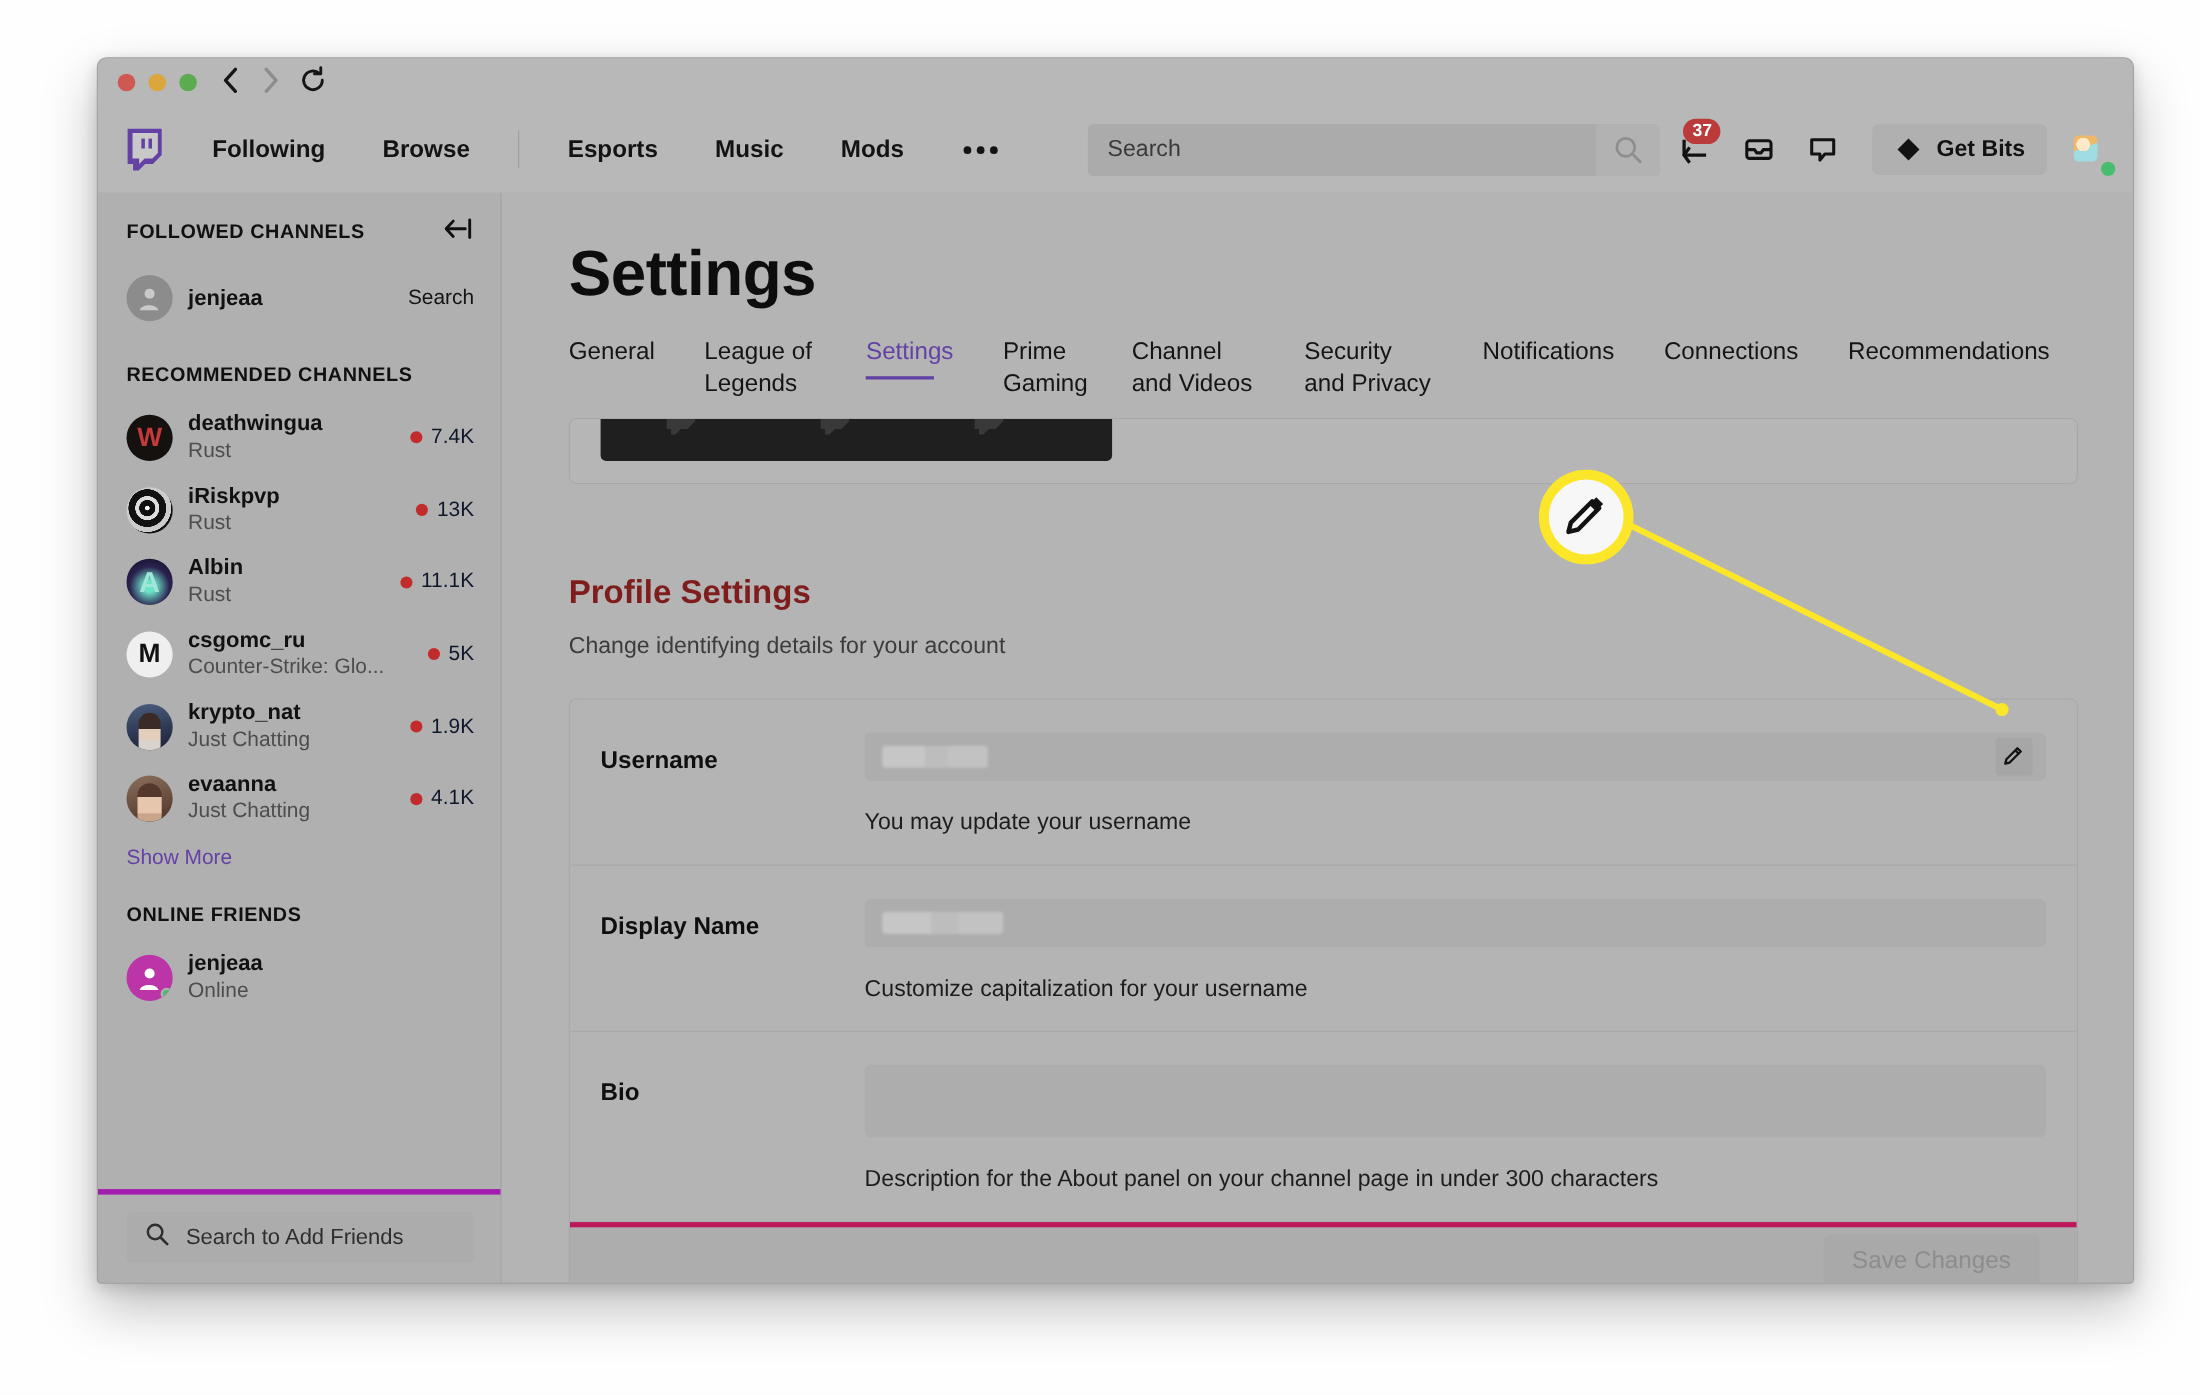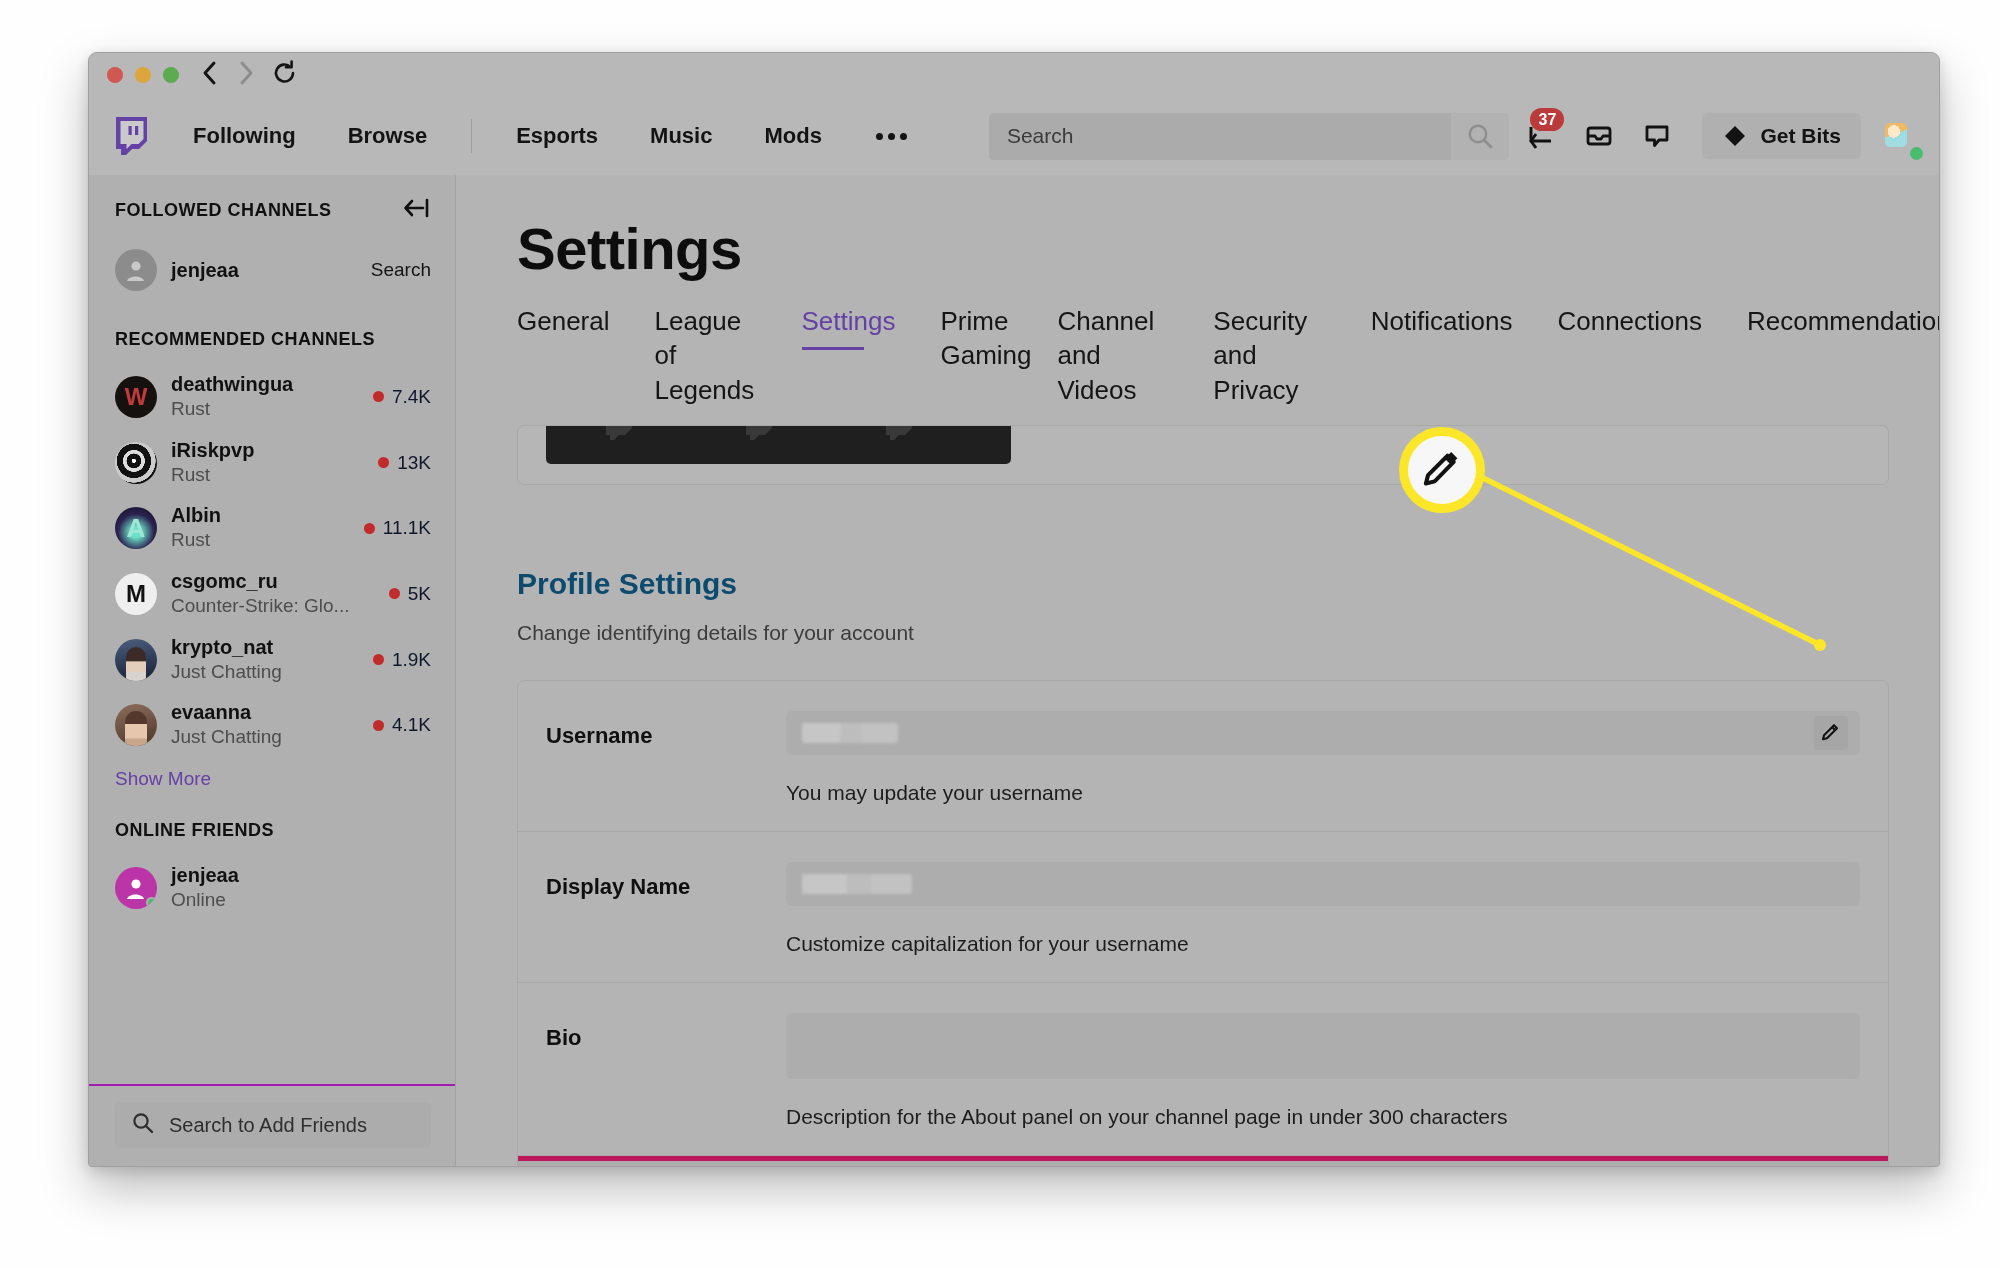--- a/index.html
+++ b/index.html
@@ -124,21 +124,21 @@
   .chgame { font-size: 19px; color: #4d4d4d; line-height: 1.3; white-space: nowrap; overflow: hidden; text-overflow: ellipsis; }
   .chright { display: flex; align-items: center; gap: 8px; flex: 0 0 auto; }
   .livedot { width: 11px; height: 11px; border-radius: 50%; background: #c22b2b; }
   .chcount { font-size: 19px; color: #0f172a; }
   .choffline { font-size: 19px; color: #141414; }
   .showmore { font-size: 19px; color: #6441a5; padding: 10px 26px 0; cursor: pointer; }
 
   .sb-gap { height: 30px; }
 
   .sb-bottom {
-    border-top: 2px solid #a21caf; padding: 16px 24px 18px 26px; background: #b0b0b0;
+    border-top: 5px solid #a21caf; padding: 16px 24px 18px 26px; background: #b0b0b0;
   }
   .friendsearch {
     display: flex; align-items: center; gap: 14px;
     background: #acacac; border-radius: 5px; height: 46px; padding: 0 16px; cursor: pointer;
   }
   .friendsearch span { font-size: 20px; color: #2e2e2e; }
 
   
   .av-gen { background: #8c8c8c; display:flex; align-items:center; justify-content:center; }
   .av-pink { background: #bb34a8; display:flex; align-items:center; justify-content:center; }
@@ -154,42 +154,42 @@
   .av-eva { background: linear-gradient(165deg,#8c6f5c 0%,#6a4f40 55%,#493328 100%); }
   .av-eva::after { content:""; position:absolute; left:10px; top:7px; width:22px; height:35px; border-radius: 11px 11px 5px 5px; background: linear-gradient(180deg,#54382c 0 36%, #e6c7ad 37% 78%, #c9a58c 79% 100%); }
   .online-mini { position: absolute; right: 0px; bottom: 1px; width: 11px; height: 11px; border-radius: 50%; background: #49bd6e; border: 2px solid #b0b0b0; }
 
   
   .main { flex: 1; background: #b4b4b4; position: relative; overflow: hidden; }
   .page-title { font-size: 58px; font-weight: bold; color: #0d0d0d; padding: 40px 0 0 50px; letter-spacing: -0.5px; }
 
   .tabs { display: flex; align-items: flex-start; padding: 22px 0 0 50px; gap: 0; }
   .tab {
-    font-size: 26px; color: #151515; padding: 0 23px 14px 0; margin-right: 22px;
+    font-size: 22px; color: #151515; padding: 0 23px 14px 0; margin-right: 22px;
     cursor: pointer; line-height: 1.32; max-width: 170px; position: relative;
   }
   .tab.active { color: #6441a5; }
   .tab.active::after {
     content: ""; position: absolute; left: 0; bottom: 2px;
     width: 62px; height: 3px; background: #6441a5;
   }
   .tab.nowrap { white-space: nowrap; }
 
   .content { position: relative; padding: 0 50px 0 50px; }
 
   .banner-card {
     margin-top: 4px; background: #b6b6b6; border: 1px solid #a8a8a8;
     border-radius: 7px; height: 60px; position: relative; overflow: hidden;
   }
   .banner-img {
     position: absolute; left: 28px; top: -36px; width: 465px; height: 74px;
     background: #1f1f1f; border-radius: 5px; overflow: hidden;
   }
 
-  .sec-title { font-size: 30px; font-weight: bold; color: #0c4a6e; margin-top: 82px; }
+  .sec-title { font-size: 30px; font-weight: bold; color: #7f1d1d; margin-top: 82px; }
   .sec-sub { font-size: 21px; color: #3c3c3c; margin-top: 20px; }
 
   .formcard {
     margin-top: 35px; border: 1px solid #a8a8a8; border-radius: 7px;
     background: #b4b4b4; overflow: hidden;
   }
   .formrow { border-bottom: 1px solid #a8a8a8; padding: 30px 28px 26px 28px; display: flex; }
   .formrow:last-child { border-bottom: none; }
   .flabel { width: 240px; flex: 0 0 auto; font-size: 22px; font-weight: bold; color: #0f0f0f; padding-top: 12px; }
   .fbody { flex: 1; }

